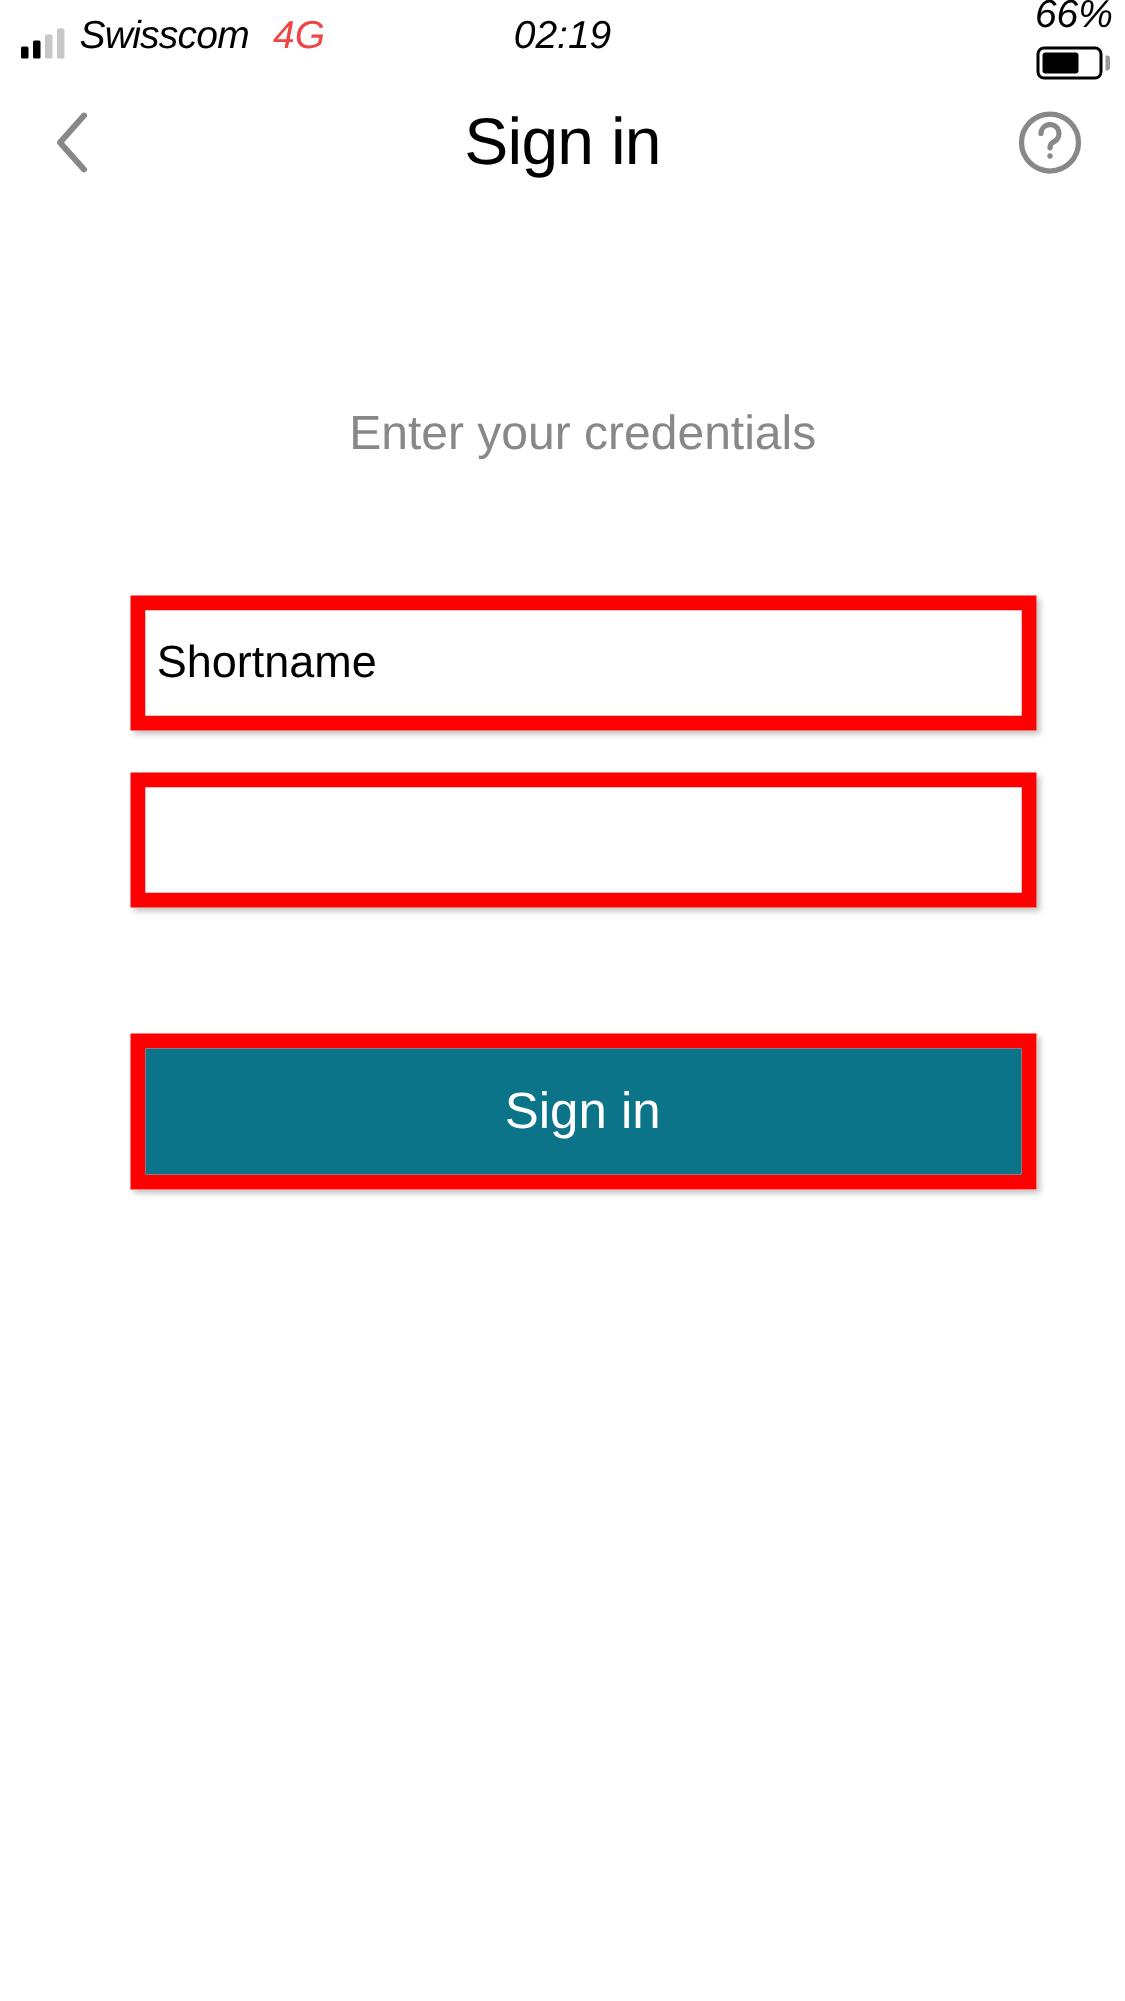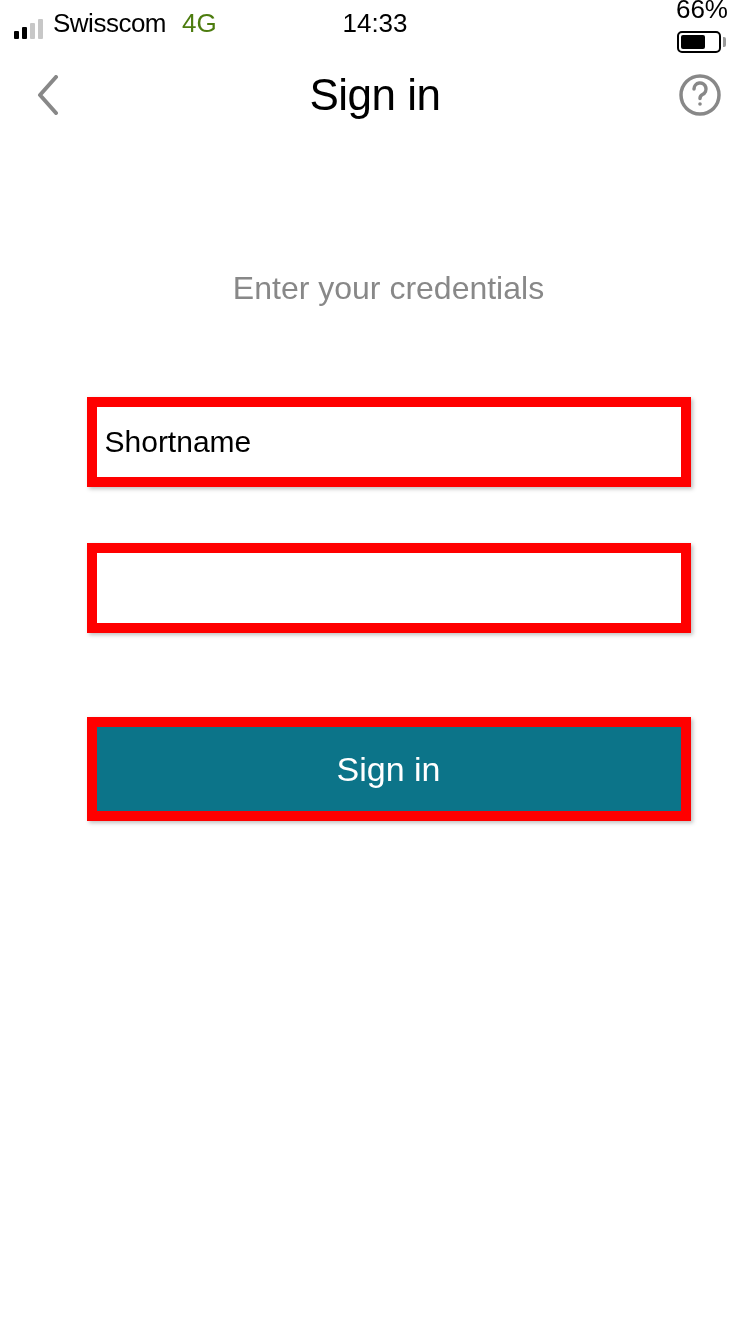--- a/index.html
+++ b/index.html
@@ -8,35 +8,36 @@
       height: 1334px;
       background: #ffffff;
       font-family: -apple-system, "Helvetica Neue", Arial, sans-serif;
       overflow: hidden;
       position: relative;
     }
     .status-bar {
       display: flex;
       align-items: center;
       justify-content: space-between;
-      padding: 6px 22px 0 14px;
+      padding: 6px 8px 0 14px;
       height: 40px;
       font-size: 26px;
       color: #000;
+      font-style: italic;
     }
     .status-left { display: flex; align-items: flex-end; gap: 10px; }
     .signal { display: flex; align-items: flex-end; gap: 3px; height: 22px; }
     .signal-bar { width: 5px; background: #c7c7c7; border-radius: 1px; }
     .signal-bar.active { background: #000; }
     .sb1 { height: 8px; }
     .sb2 { height: 12px; }
     .sb3 { height: 16px; }
     .sb4 { height: 20px; }
     .carrier { font-size: 26px; color: #000; letter-spacing: -0.5px; }
-    .net { font-size: 26px; color: #4d7c0f; margin-left: 6px; }
+    .net { font-size: 26px; color: #ef4444; margin-left: 6px; }
     .status-center { position: absolute; left: 50%; transform: translateX(-50%); font-size: 26px; font-weight: 500; }
     .status-right { display: flex; align-items: center; gap: 6px; font-size: 26px; flex-direction: column; }
     .battery-wrap { display: flex; align-items: center; }
     .battery-body { width: 44px; height: 22px; border: 2px solid #000; border-radius: 5px; position: relative; display: flex; align-items: center; padding: 2px; }
     .battery-fill { width: 66%; height: 100%; background: #000; border-radius: 2px; }
     .battery-tip { width: 3px; height: 10px; background: #000; opacity: 0.4; border-radius: 0 2px 2px 0; margin-left: 2px; }
 
     .nav-bar {
       display: flex;
       align-items: center;
@@ -53,21 +54,21 @@
 
     .content { padding: 120px 48px 0 75px; display: flex; flex-direction: column; align-items: center; }
     .subtitle { font-size: 32px; color: #888; margin-bottom: 90px; }
 
     .field-highlight {
       width: 604px;
       border: 10px solid #ff0000;
       box-shadow: 2px 2px 4px rgba(0,0,0,0.25);
       background: #fff;
     }
-    .field-highlight.mb { margin-bottom: 56px; }
+    .field-highlight.mb { margin-bottom: 28px; }
     .text-input {
       width: 100%;
       height: 70px;
       border: none;
       outline: none;
       font-size: 30px;
       padding: 0 8px;
       color: #000;
       font-family: inherit;
     }
@@ -97,21 +98,21 @@
   <div class="status-left">
     <div class="signal">
       <div class="signal-bar sb1 active"></div>
       <div class="signal-bar sb2 active"></div>
       <div class="signal-bar sb3"></div>
       <div class="signal-bar sb4"></div>
     </div>
     <span class="carrier">Swisscom</span>
     <span class="net">4G</span>
   </div>
-  <div class="status-center">14:33</div>
+  <div class="status-center">02:19</div>
   <div class="status-right">
     <span>66%</span>
     <div class="battery-wrap">
       <div class="battery-body">
           <div class="battery-fill"></div>
         </div>
       <div class="battery-tip"></div>
     </div>
   </div>
 </div>

